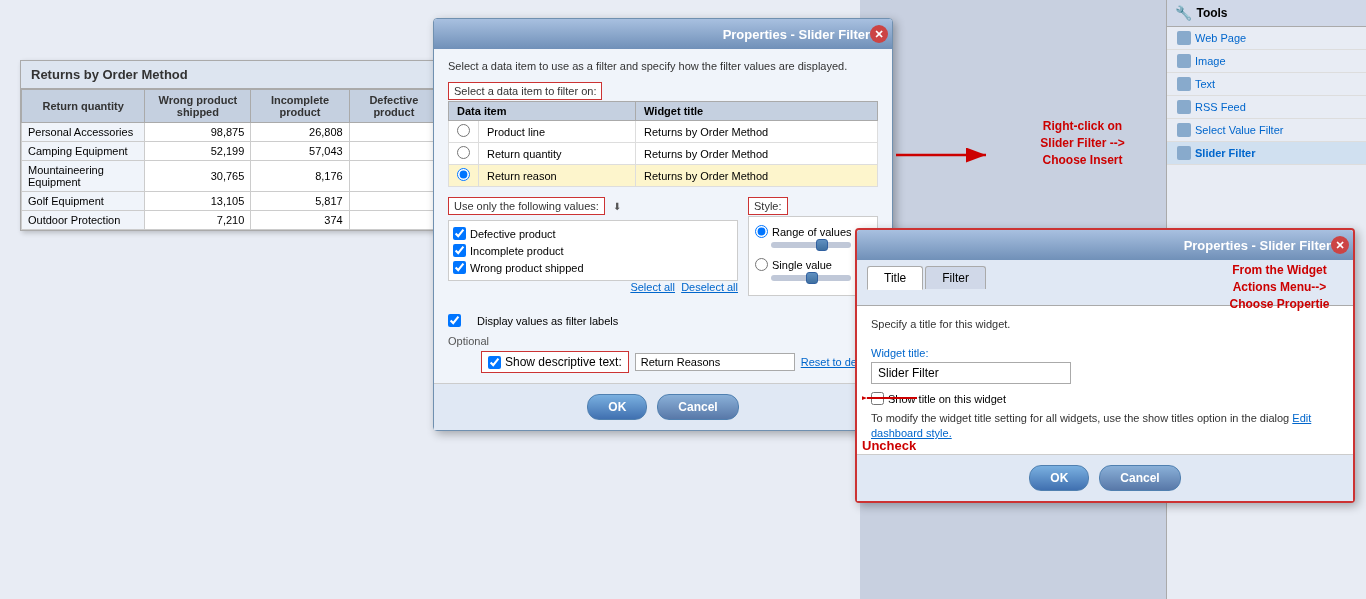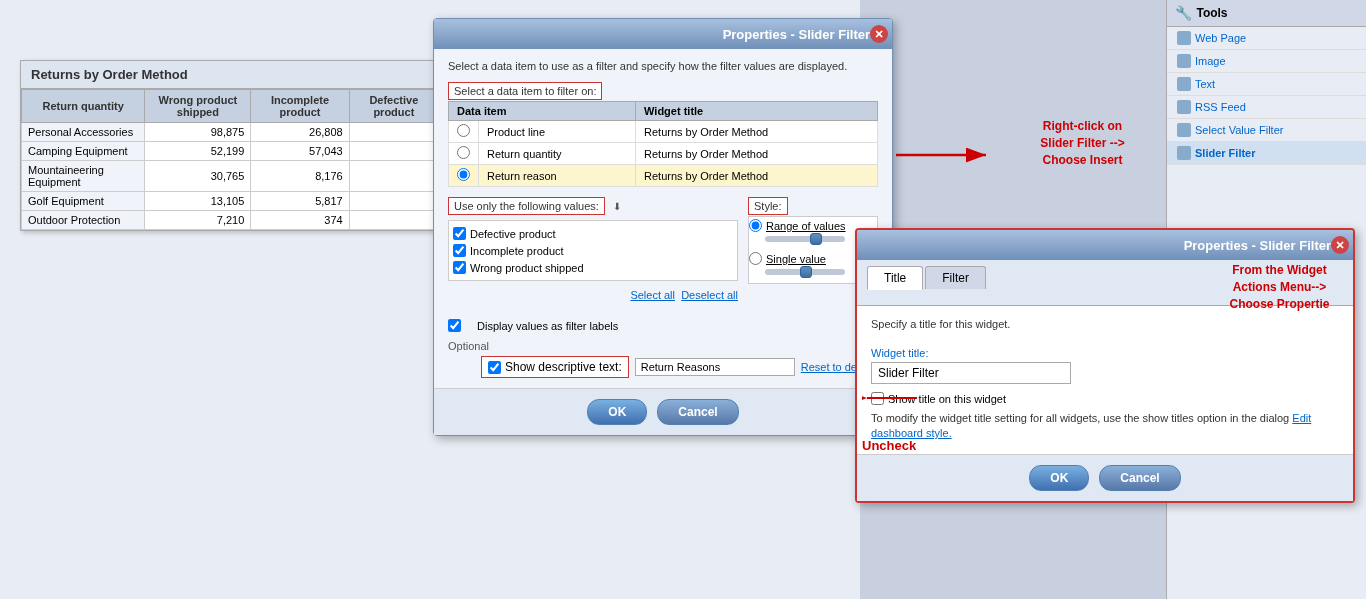--- a/index.html
+++ b/index.html
@@ -258,21 +258,21 @@
       background: linear-gradient(to bottom, #6090c0, #4070a0);
       border-radius: 3px;
       top: -3px;
       left: 45px;
       border: 1px solid #3060a0;
     }
 
     .select-links {
       text-align: right;
       font-size: 11px;
-      margin-top: 8px;
+      margin-top: 0;
     }
 
     .select-links a {
       color: #0066cc;
       text-decoration: underline;
       cursor: pointer;
     }
 
     .display-values-row {
       display: flex;
@@ -576,21 +576,21 @@
             <span>Wrong product shipped</span>
           </div>
         </div>
         <div class="select-links">
           <a>Select all</a>&nbsp;
           <a>Deselect all</a>
         </div>
       </div>
       <div style="width:130px;">
         <div class="section-label">Style:</div>
-        <div style="border:1px solid #ccc; background:white; padding:0;text-decoration:underline;">
+        <div style="border:1px solid #ccc; background:white; padding:6px;">
           <div class="radio-row">
             <input type="radio" name="style" checked="" style="">
             <span>Range of values</span>
           </div>
           <div class="slider-track">
             <div class="slider-thumb"></div>
           </div>
           <div class="radio-row">
             <input type="radio" name="style" style="">
             <span>Single value</span>

